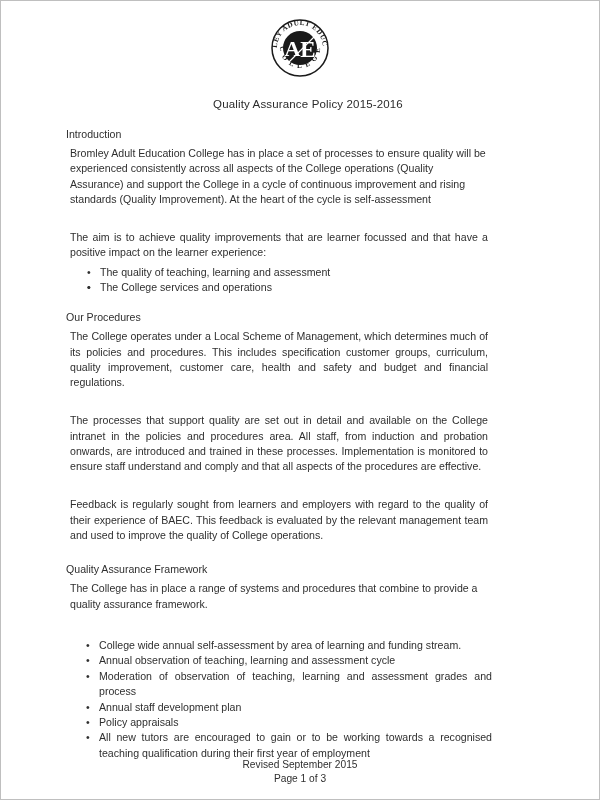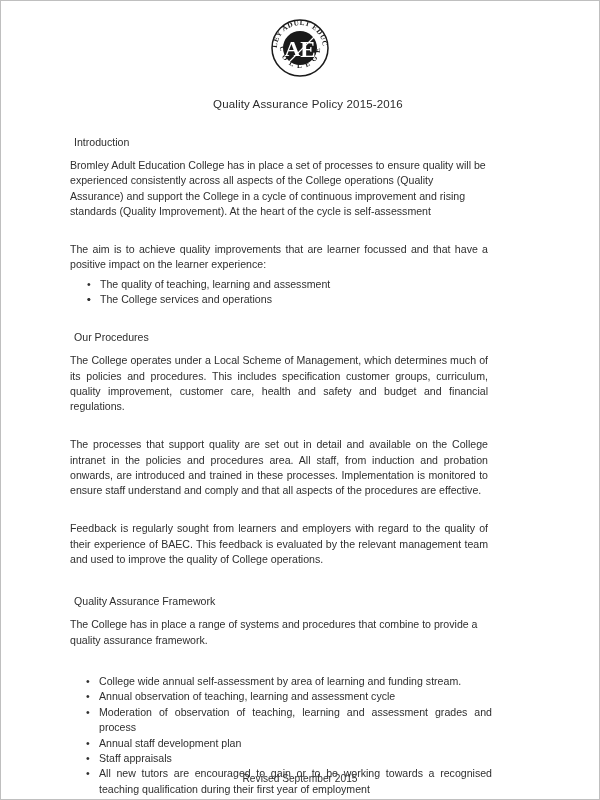--- a/index.html
+++ b/index.html
@@ -46,21 +46,21 @@
   .body-area {
     position: absolute;
     left: 65px;
     top: 126px;
     width: 426px;
     color: #2f2f2f;
     font-size: 10.6px;
     line-height: 15.2px;
   }
   .heading {
-    margin: 8px;
+    margin: 0;
     font-size: 10.6px;
     font-weight: normal;
     color: #2f2f2f;
   }
   p.para {
     margin: 4px;
     font-size: 10.6px;
     color: #2f2f2f;
   }
   p.justify { text-align: justify; }
@@ -166,23 +166,24 @@
     <p class="para">The College has in place a range of systems and procedures that combine to provide a quality assurance framework.</p>
 
     <div class="gap"></div>
     <div class="gap-sm"></div>
 
     <ul class="bullets lower">
       <li class="just"><span class="dot">•</span><span>College wide annual self-assessment by area of learning and funding stream.</span></li>
       <li><span class="dot">•</span><span>Annual observation of teaching, learning and assessment cycle</span></li>
       <li style="text-align:justify"><span class="dot">•</span><span>Moderation of observation of teaching, learning and assessment grades and process</span></li>
       <li><span class="dot">•</span><span>Annual staff development plan</span></li>
-      <li><span class="dot">•</span><span>Staff appraisals</span></li>
+      <li><span class="dot">•</span><span>Policy appraisals</span></li>
       <li style="text-align:justify"><span class="dot">•</span><span>All new tutors are encouraged to gain or to be working towards a recognised teaching qualification during their first year of employment</span></li>
     </ul>
 
   </div>
 
   <div class="footer">
     <div>Revised September 2015</div>
+    <div>Page 1 of 3</div>
   </div>
 
 </div>
 
 </body></html>

